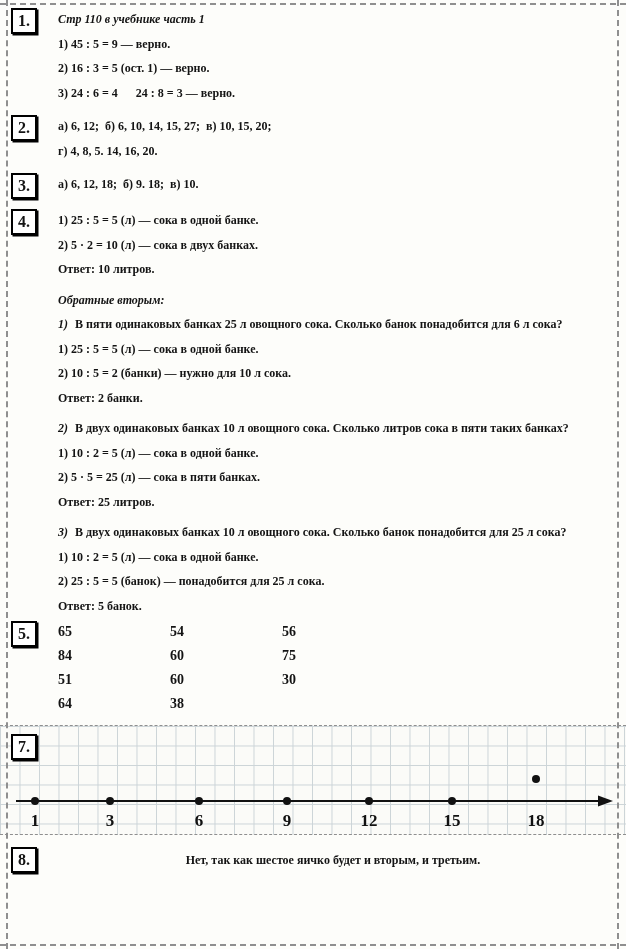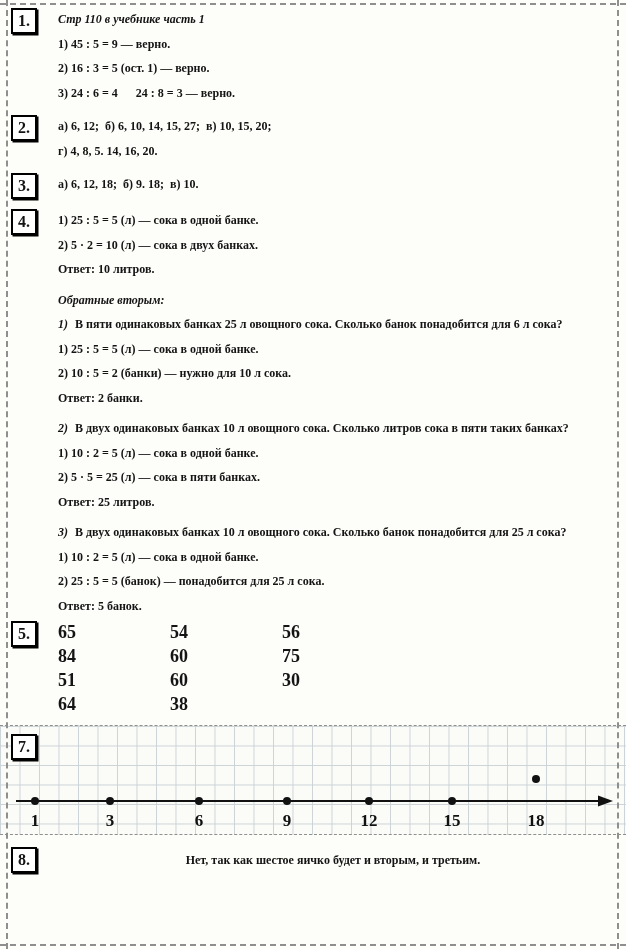--- a/index.html
+++ b/index.html
@@ -35,21 +35,21 @@
   .content { flex:1; min-width:0; padding-right:4px; }
 
   .line { font-size:12px; line-height:24.5px; white-space:pre-wrap; }
   .ital { font-style:italic; }
   .gap  { height:6px; }
   .marker { font-style:italic; margin-right:7px; }
 
   .problem-4 { margin-bottom:2px; }
 
   .numgrid { display:grid; grid-template-columns:112px 112px 112px; }
-  .numgrid span { font-size:18px; line-height:24px; }
+  .numgrid span { font-size:14px; line-height:24px; }
 
   
   .strip {
     position:relative;
     width:626px; height:110px;
     margin-top:5px;
     border-top:1px dashed #8f8f8f;
     border-bottom:1px dashed #8f8f8f;
     background-color:#fbfbf8;
     background-image:

